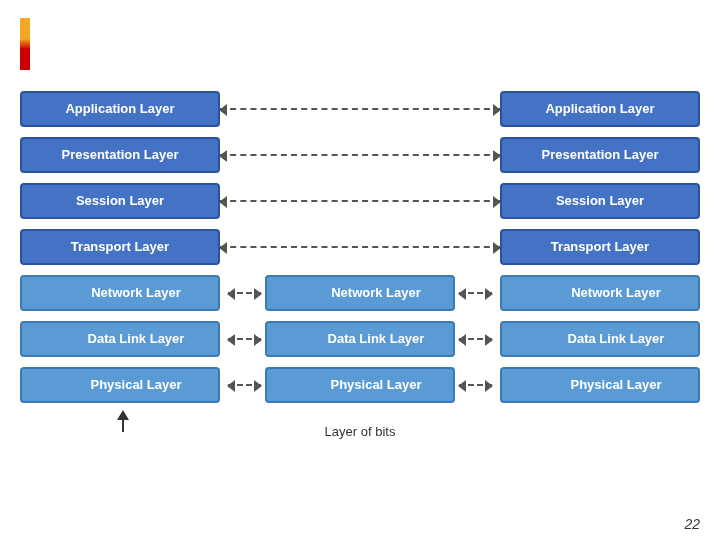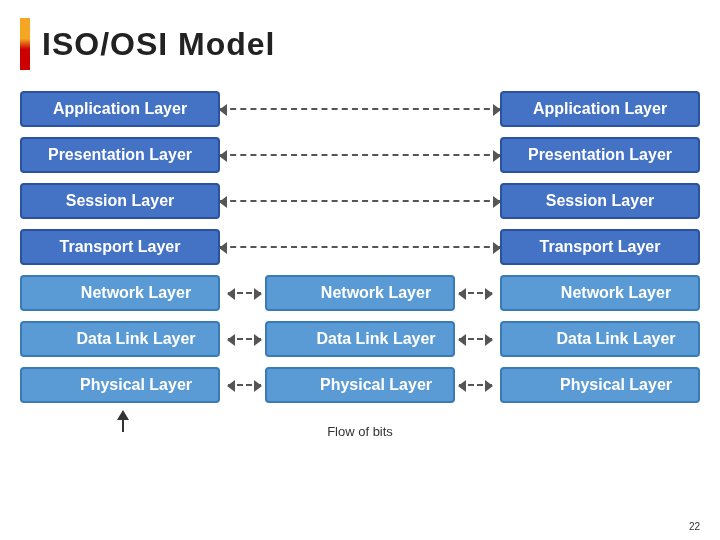--- a/index.html
+++ b/index.html
@@ -42,21 +42,21 @@
     }
 
     
     .layer-box {
       width: 200px;
       height: 36px;
       display: flex;
       align-items: center;
       justify-content: center;
       border-radius: 4px;
-      font-size: 16px;
+      font-size: 13px;
       font-weight: 600;
       text-align: center;
       color: #fff;
       cursor: default;
       position: relative;
     }
 
     .layer-blue {
       background: #4472C4;
       border: 2px solid #2a52a0;
@@ -66,22 +66,23 @@
       background: #5b9bd5;
       border: 2px solid #3a7ab5;
       padding-left: 32px;
     }
 
     
     .page-number {
       position: absolute;
       bottom: 8px;
       right: 20px;
-      font-size: 10px;
+      font-size: 14px;
       color: #333;
+      font-style: italic;
     }
 
     .model-row {
       display: flex;
       flex-direction: row;
       align-items: center;
       height: 41px;
       margin-bottom: 5px;
       position: relative;
     }
@@ -100,21 +101,20 @@
     }
 
   </style>
 </head>
 <body>
 
 <div class="slide">
 
   <div class="title-bar">
     <div class="title-accent"></div>
-    <span class="title-text">ISO/OSI Model</span>
   </div>
 
   <div style="position:relative; width:680px; margin: 0 auto;">
 
 
     <div class="model-row">
       <div class="left-box">
         <div class="layer-box layer-blue">
           <span>Application Layer</span>
         </div>
@@ -270,20 +270,20 @@
       </div>
     </div>
 
     <div style="position:relative; height:40px; display:flex; align-items:flex-start; justify-content:center;">
 
       <div style="position:absolute; left:97px; top:0; display:flex; flex-direction:column; align-items:center;">
         <div style="width:0; height:0; border-left:6px solid transparent; border-right:6px solid transparent; border-bottom:10px solid #333;"></div>
         <div style="width:2px; height:12px; background:#333;"></div>
       </div>
 
-      <div style="position:absolute; left:50%; transform:translateX(-50%); top:14px; font-size:13px; color:#333;">Flow of bits</div>
+      <div style="position:absolute; left:50%; transform:translateX(-50%); top:14px; font-size:13px; color:#333;">Layer of bits</div>
     </div>
 
   </div>
 
   <div class="page-number">22</div>
 
 </div>
 
 </body></html>

